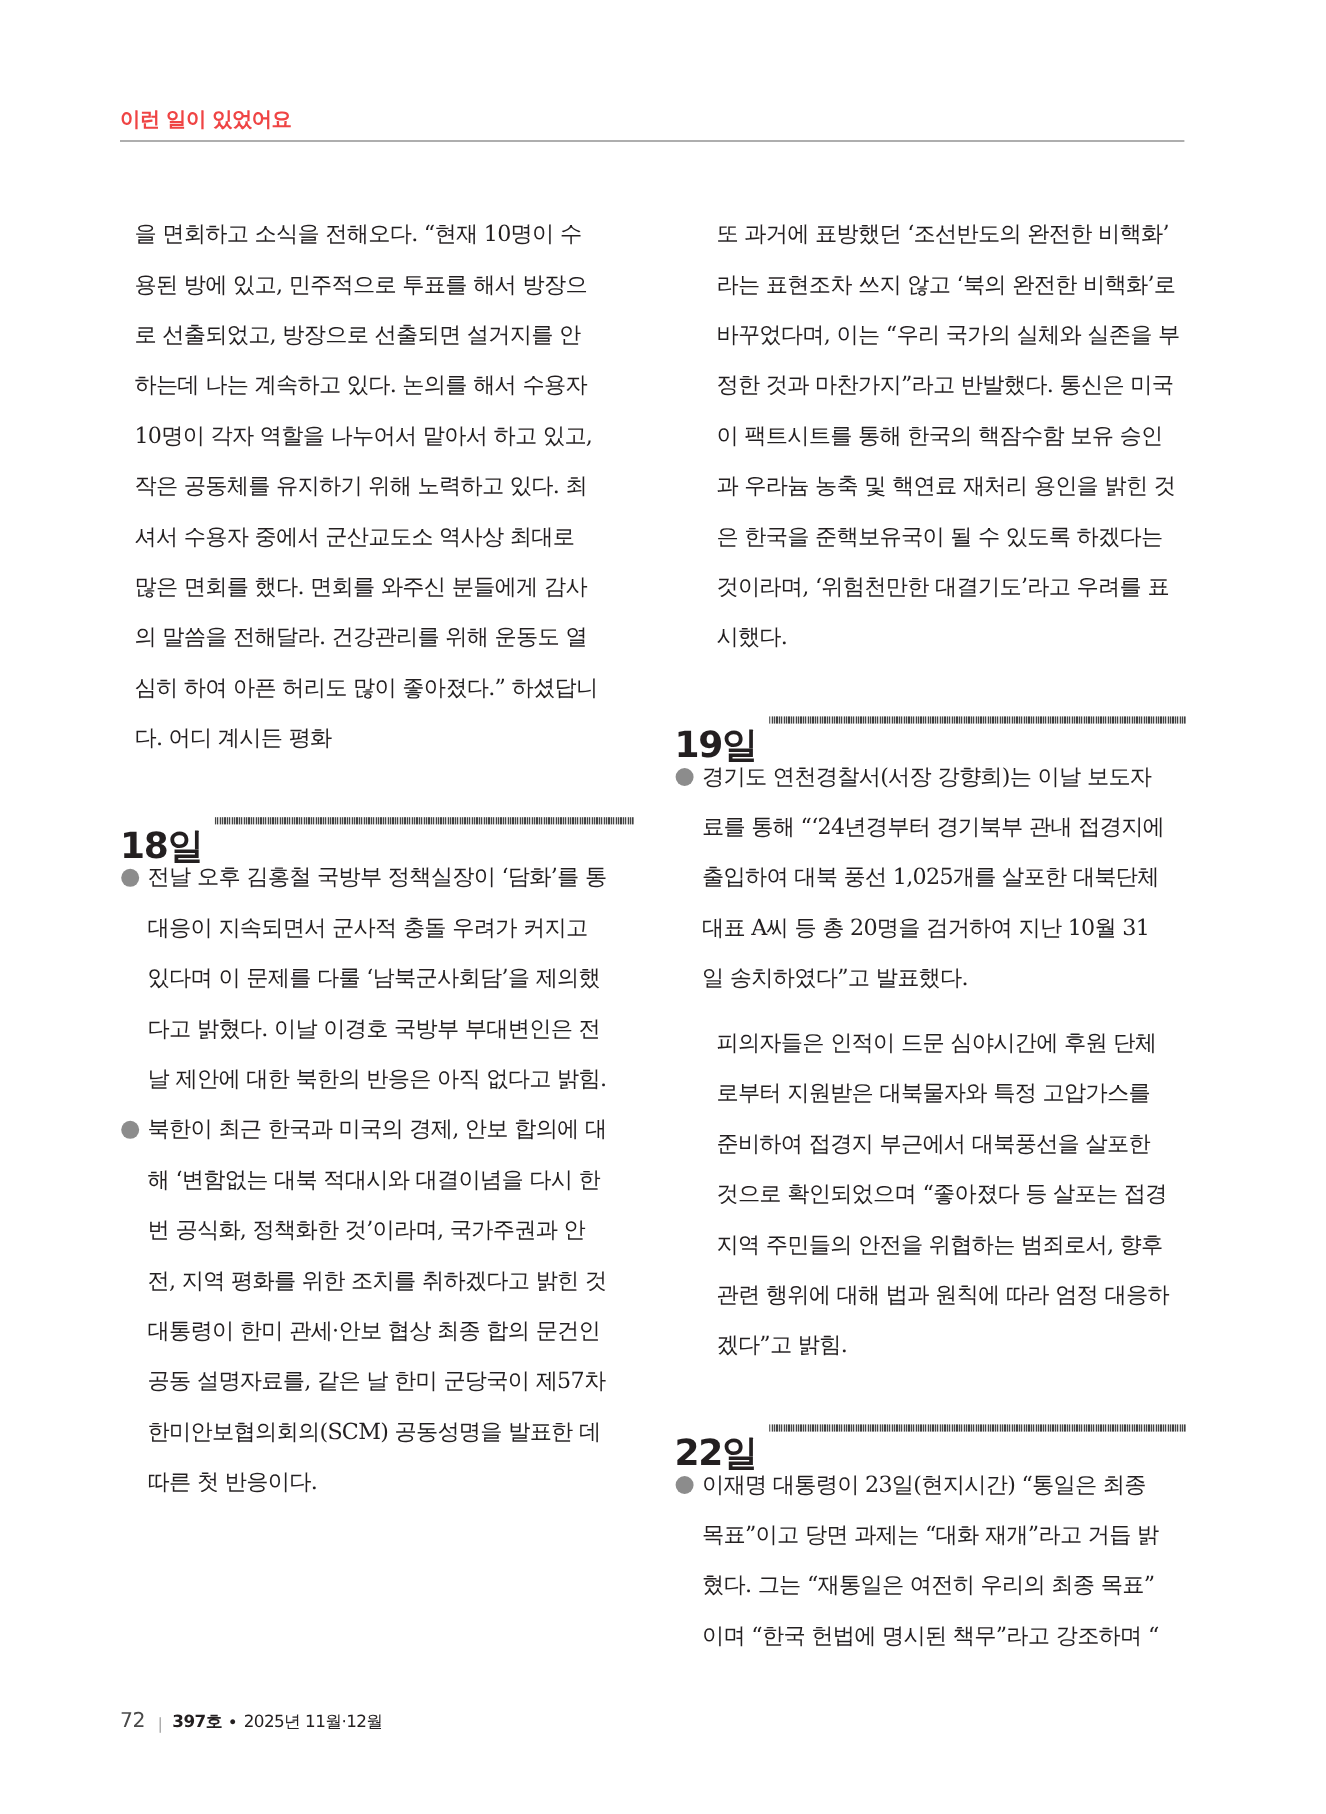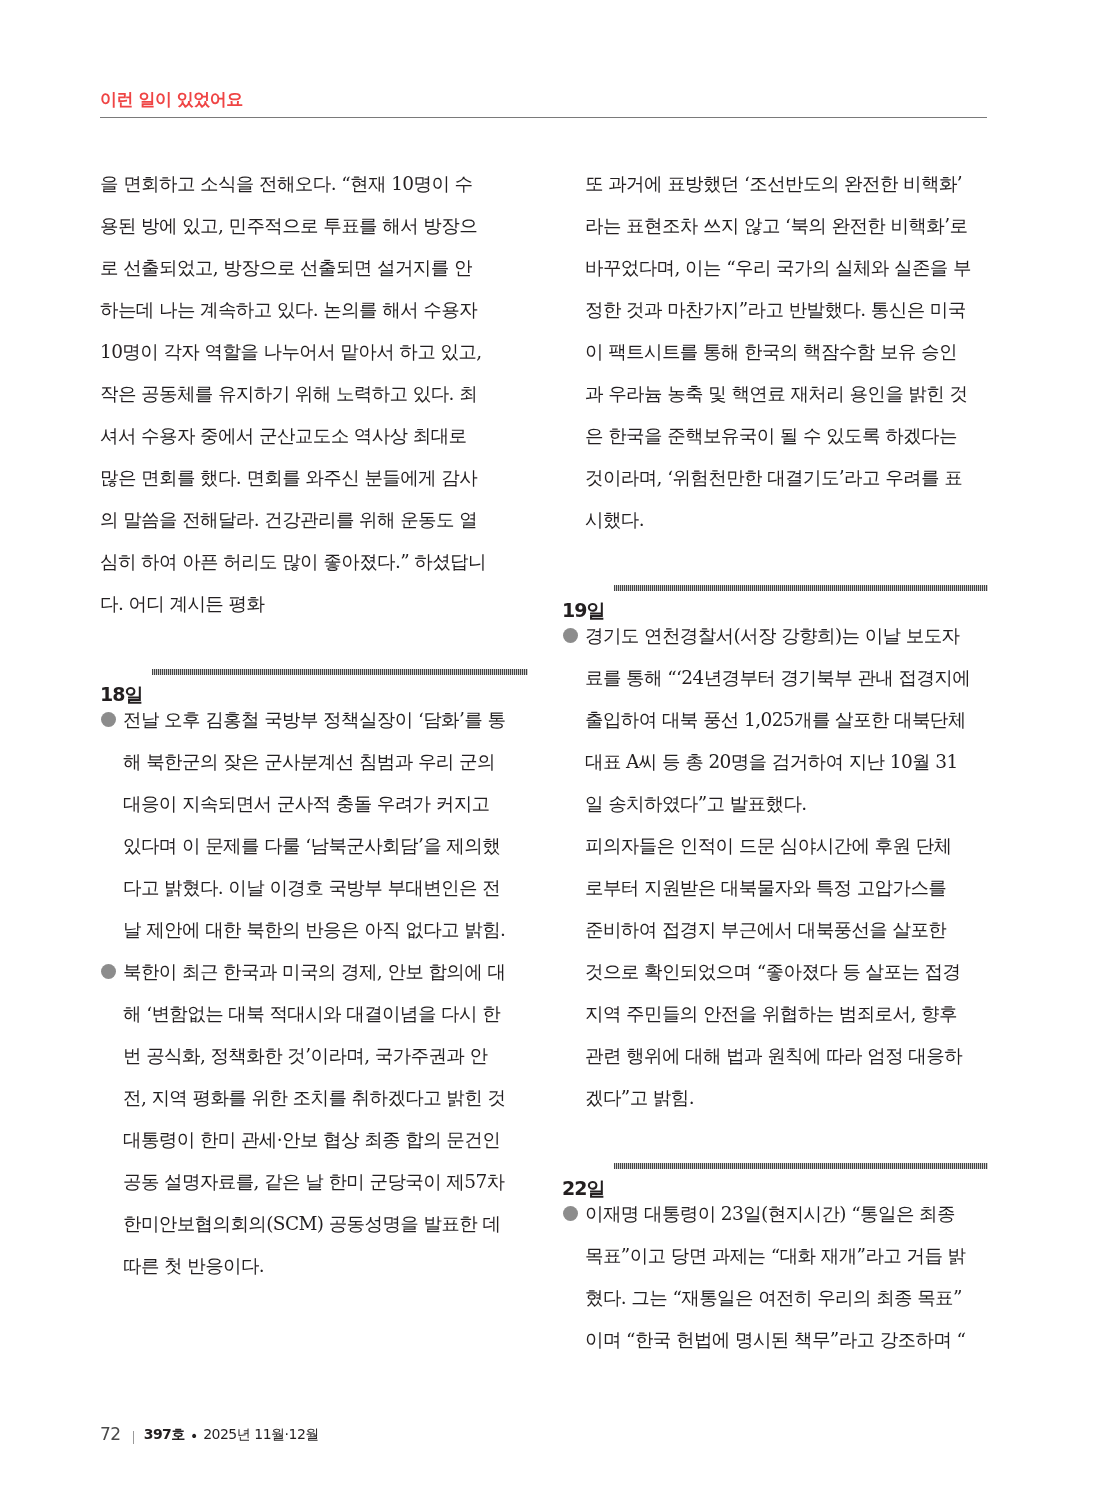--- a/index.html
+++ b/index.html
@@ -12,28 +12,28 @@
     .header-rule {
       position: absolute; left: 100px; top: 117px; width: 887px; height: 1px; background: #7a7a7a;
     }
     .col {
       position: absolute; top: 163px;
       font-family: "DejaVu Serif", serif; font-size: 18.5px; line-height: 42px;
       color: #231f20; letter-spacing: -0.6px;
     }
     .col-left { left: 100px; width: 428px; }
     .col-right { left: 562px; width: 426px; }
-    .para { margin: 0; text-align: justify; text-align-last: left; }
+    .para { margin: 12px; text-align: justify; text-align-last: left; }
     .para.indent { padding-left: 23px; }
     .line { display: block; white-space: nowrap; }
     .day-heading {
       display: flex; align-items: center; height: 42px; margin-top: 24px; margin-bottom: 8px;
     }
     .day-label {
-      font-family: "DejaVu Sans", sans-serif; font-weight: bold; font-size: 19px; letter-spacing: -1px;
+      font-family: "DejaVu Sans", sans-serif; font-weight: bold; font-size: 30px; letter-spacing: -1px;
       color: #231f20; margin-right: 10px; line-height: 42px; margin-top: 48px;
     }
     .day-rule {
       flex: 1; height: 6px; margin-top: 4px;
       background: repeating-linear-gradient(90deg, #444 0px, #444 1px, #cfcfcf 1px, #cfcfcf 2px);
     }
     .item { position: relative; padding-left: 23px; }
     .bullet {
       position: absolute; left: 1px; top: 13px; width: 15px; height: 15px; border-radius: 50%;
       background: #8c8c8c;
@@ -71,21 +71,20 @@
   </div>
 
   <div class="day-heading">
     <span class="day-label">18일</span>
     <span class="day-rule"></span>
   </div>
 
   <div class="item">
     <span class="bullet"></span>
     <span class="line">전날 오후 김홍철 국방부 정책실장이 ‘담화’를 통</span>
-    <span class="line">해 북한군의 잦은 군사분계선 침범과 우리 군의</span>
     <span class="line">대응이 지속되면서 군사적 충돌 우려가 커지고</span>
     <span class="line">있다며 이 문제를 다룰 ‘남북군사회담’을 제의했</span>
     <span class="line">다고 밝혔다. 이날 이경호 국방부 부대변인은 전</span>
     <span class="line">날 제안에 대한 북한의 반응은 아직 없다고 밝힘.</span>
   </div>
   <div class="item">
     <span class="bullet"></span>
     <span class="line">북한이 최근 한국과 미국의 경제, 안보 합의에 대</span>
     <span class="line">해 ‘변함없는 대북 적대시와 대결이념을 다시 한</span>
     <span class="line">번 공식화, 정책화한 것’이라며, 국가주권과 안</span>

